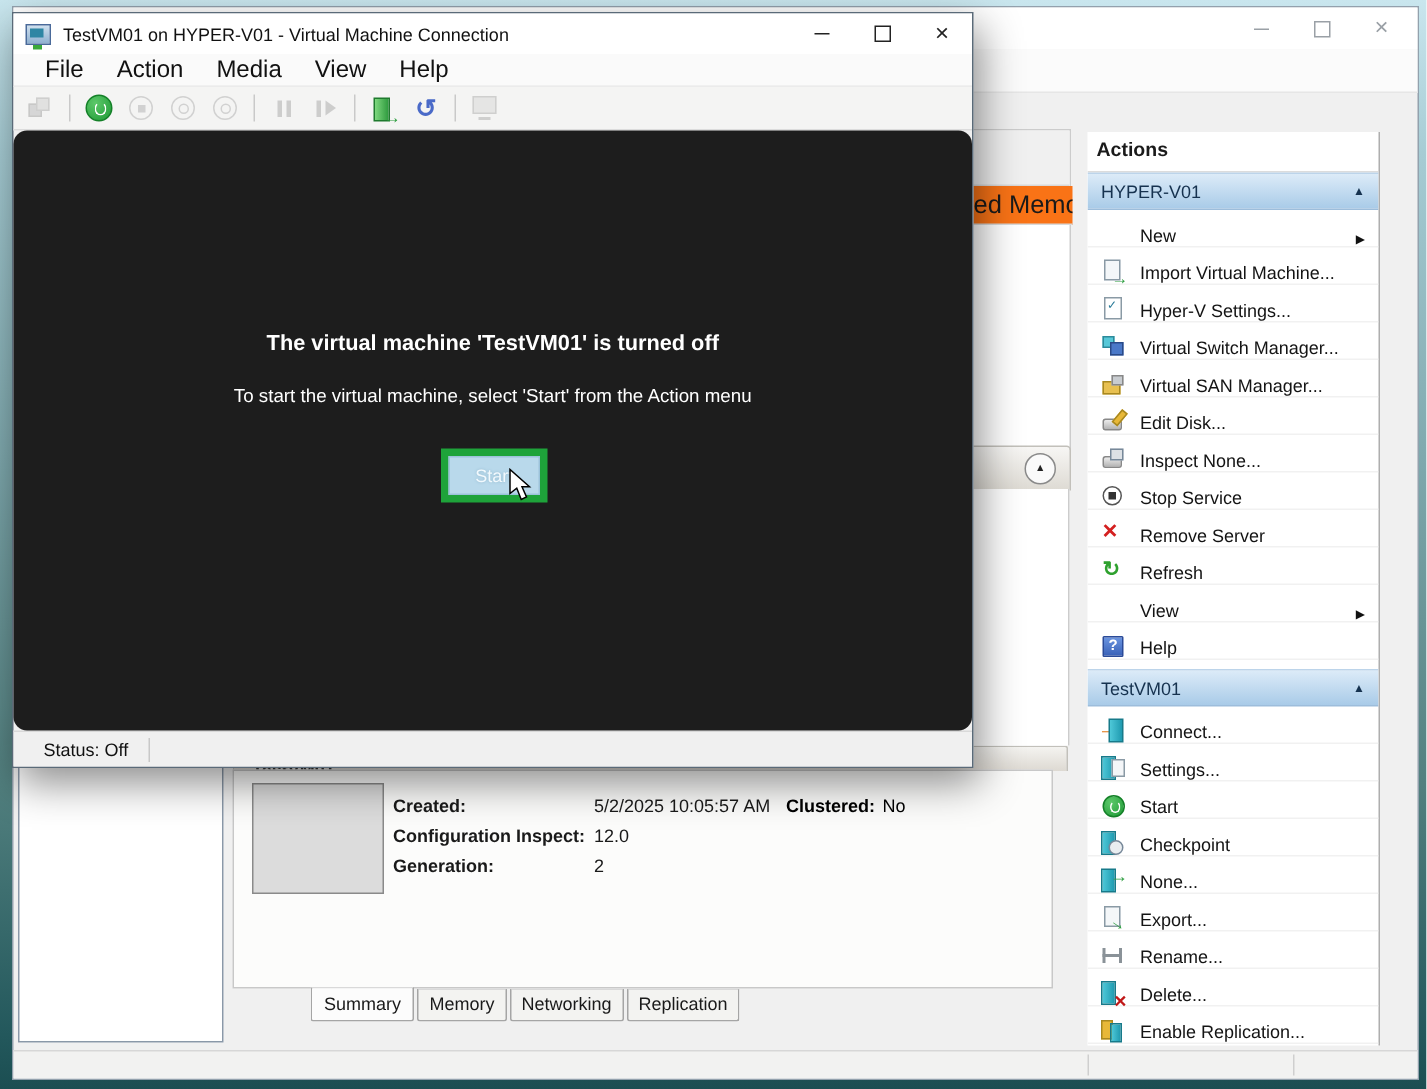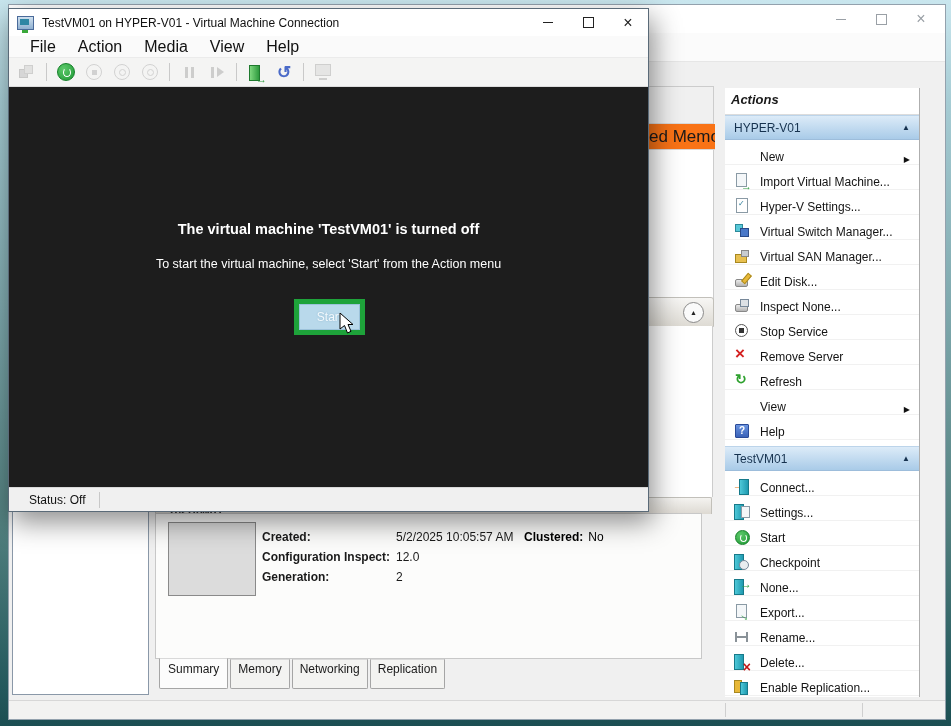--- a/index.html
+++ b/index.html
@@ -25,21 +25,21 @@
     font-size:17px;color:#1a1a1a;display:flex;align-items:center;padding-left:2px;white-space:nowrap;overflow:hidden;}
   .frag-chk{position:absolute;left:640px;top:297px;width:72px;height:28px;z-index:2;
     background:linear-gradient(#f7f6f4,#dedbd4);border:1px solid #c2c0ba;border-radius:0 3px 0 0;}
   .collapse-btn{position:absolute;right:9px;top:4px;width:19px;height:19px;border:1px solid #8a8a8a;border-radius:50%;
     background:#fafafa;font-size:7px;color:#222;display:flex;align-items:center;justify-content:center;}
   .frag-chkbody{position:absolute;left:646px;top:326px;width:66px;height:171px;background:#ffffff;
     border-right:1px solid #cccccc;z-index:2;}
   
   .actions{position:absolute;left:725px;top:88px;width:194px;height:609px;background:#ffffff;z-index:2;
     overflow:hidden;border-right:1px solid #aeaeae;}
-  .actions-title{height:22px;font-weight:bold;font-size:13px;color:#1a1a1a;padding:4px 0 0 6px;border-bottom:1px solid #dcdcdc;font-style:italic;}
+  .actions-title{height:22px;font-weight:bold;font-size:13px;color:#1a1a1a;padding:4px 0 0 6px;border-bottom:1px solid #dcdcdc;}
   .sec-hdr{height:23px;background:linear-gradient(#dcebf8,#a9cbe8);border-top:1px solid #bcd4ea;border-bottom:1px solid #9dbddb;
     color:#16324f;font-size:12px;display:flex;align-items:center;justify-content:space-between;padding:0 9px;}
   .sec-hdr .chev{font-size:8px;color:#16324f;}
   .sec2{margin-top:6px;}
   .aitem{height:24px;display:flex;align-items:flex-end;gap:10px;padding-left:9px;border-bottom:1px solid #f1f1f1;
     font-size:12px;color:#141414;}
   .asub{margin-left:auto;margin-right:9px;font-size:8px;color:#111;}
   
   .ic{width:16px;height:16px;position:relative;display:inline-block;flex:0 0 16px;}
   .ic-none{visibility:hidden;}
@@ -84,21 +84,21 @@
   .det-box{position:absolute;left:0;top:16px;width:545px;height:144px;background:#fcfcfb;border:1px solid #c8c8c8;}
   .thumb{position:absolute;left:12px;top:8px;width:86px;height:72px;background:#dcdcdc;border:1px solid #8a8a8a;}
   .fields{position:absolute;left:106px;top:16px;}
   .frow{margin-bottom:6px;font-size:12px;color:#1a1a1a;white-space:nowrap;}
   .flabel{display:inline-block;width:134px;font-weight:bold;}
   .clustered{position:absolute;left:368px;top:16px;font-size:12px;white-space:nowrap;}
   .clustered b{margin-right:5px;}
   .tabs{position:absolute;left:4px;top:162px;display:flex;gap:2px;}
   .tab{font-size:12px;color:#1a1a1a;background:#f3f3f1;border:1px solid #a5a5a5;border-top:1px solid #d9d9d9;
     padding:2px 7px 3px;border-radius:0 0 2px 2px;}
-  .tab.active{background:#fcfcfc;padding:3px 8px 12px;margin-top:-1px;}
+  .tab.active{background:#fcfcfc;padding:3px 8px 4px;margin-top:-1px;margin-left:48px;}
   .nav{position:absolute;left:12px;top:508px;width:135px;height:185px;background:#ffffff;border:1px solid #8a98a8;z-index:2;}
   
   .vm{position:absolute;left:8px;top:8px;width:639px;height:502px;background:#f0f0f0;border:1px solid #5a6a78;
     box-shadow:4px 10px 26px rgba(0,0,0,0.45);z-index:3;display:flex;flex-direction:column;}
   .vm-title{height:27px;background:#ffffff;display:flex;align-items:center;padding-left:8px;font-size:12px;color:#111;}
   .vm-title .txt{margin-left:8px;}
   .vm-btns{margin-left:auto;display:flex;color:#222;}
   .vmico{width:15px;height:12px;border:1px solid #4a6a9a;background:linear-gradient(#cfe0ee,#8fb0d0);position:relative;}
   .vmico::before{content:"";position:absolute;left:2px;top:2px;width:9px;height:6px;background:#2e86a4;}
   .vmico::after{content:"";position:absolute;left:4px;bottom:-4px;width:6px;height:3px;background:#3aa83a;}
@@ -118,21 +118,21 @@
   .tb-shut::before,.tb-save::before{content:"";width:14px;height:14px;border:1.5px solid #a8a8a8;border-radius:50%;}
   .tb-shut::after,.tb-save::after{content:"";position:absolute;left:8.5px;top:8.5px;width:5px;height:5px;border:1.5px solid #a8a8a8;border-radius:50%;}
   .tb-pause::before{content:"";width:3px;height:11px;background:#9aa0a6;box-shadow:6px 0 0 #9aa0a6;margin-right:6px;}
   .tb-step::before{content:"";width:3px;height:11px;background:#9aa0a6;margin-right:3px;}
   .tb-step::after{content:"";width:0;height:0;border-left:7px solid #9aa0a6;border-top:5.5px solid transparent;border-bottom:5.5px solid transparent;}
   .tb-chk::before{content:"";position:absolute;left:5px;top:5px;width:9px;height:14px;background:linear-gradient(90deg,#7ed87e,#2e9a3e);border:1px solid #1f7a2e;}
   .tb-chk::after{content:"→";position:absolute;right:1px;bottom:-1px;color:#2e9e40;font-weight:bold;font-size:11px;}
   .tb-revert::before{content:"↺";color:#4a6ac8;font-size:17px;font-weight:bold;}
   .tb-monitor::before{content:"";width:14px;height:10px;border:1px solid #a0a4a8;background:#d0d4d8;margin-bottom:4px;}
   .tb-monitor::after{content:"";position:absolute;bottom:4px;left:8px;width:8px;height:2px;background:#a0a4a8;}
-  .vm-screen{height:400px;background:#1d1d1d;position:relative;color:#ffffff;}
+  .vm-screen{height:400px;background:#1d1d1d;position:relative;color:#ffffff;border-radius:9px;}
   .scr-h{position:absolute;left:0;top:134px;width:100%;text-align:center;font-size:14.5px;font-weight:bold;}
   .scr-s{position:absolute;left:0;top:170px;width:100%;text-align:center;font-size:12.5px;}
   .start-outline{position:absolute;left:285px;top:212px;padding:5px;background:#1ea33a;}
   .start-btn{width:59px;height:24px;background:#b9d9eb;border:1px solid #9cc2da;color:#f2f9fd;
     font-size:12px;display:flex;align-items:center;justify-content:center;text-shadow:0 0 2px #8fb6cc;}
   .cursor{position:absolute;left:330px;top:225px;}
   .vm-status{height:23px;background:#f0f0f0;border-top:1px solid #d9d9d9;display:flex;align-items:center;
     font-size:12px;color:#111;padding-left:20px;}
   .vm-status .sep{width:1px;height:16px;background:#c8c8c8;margin-left:14px;}
 </style>

